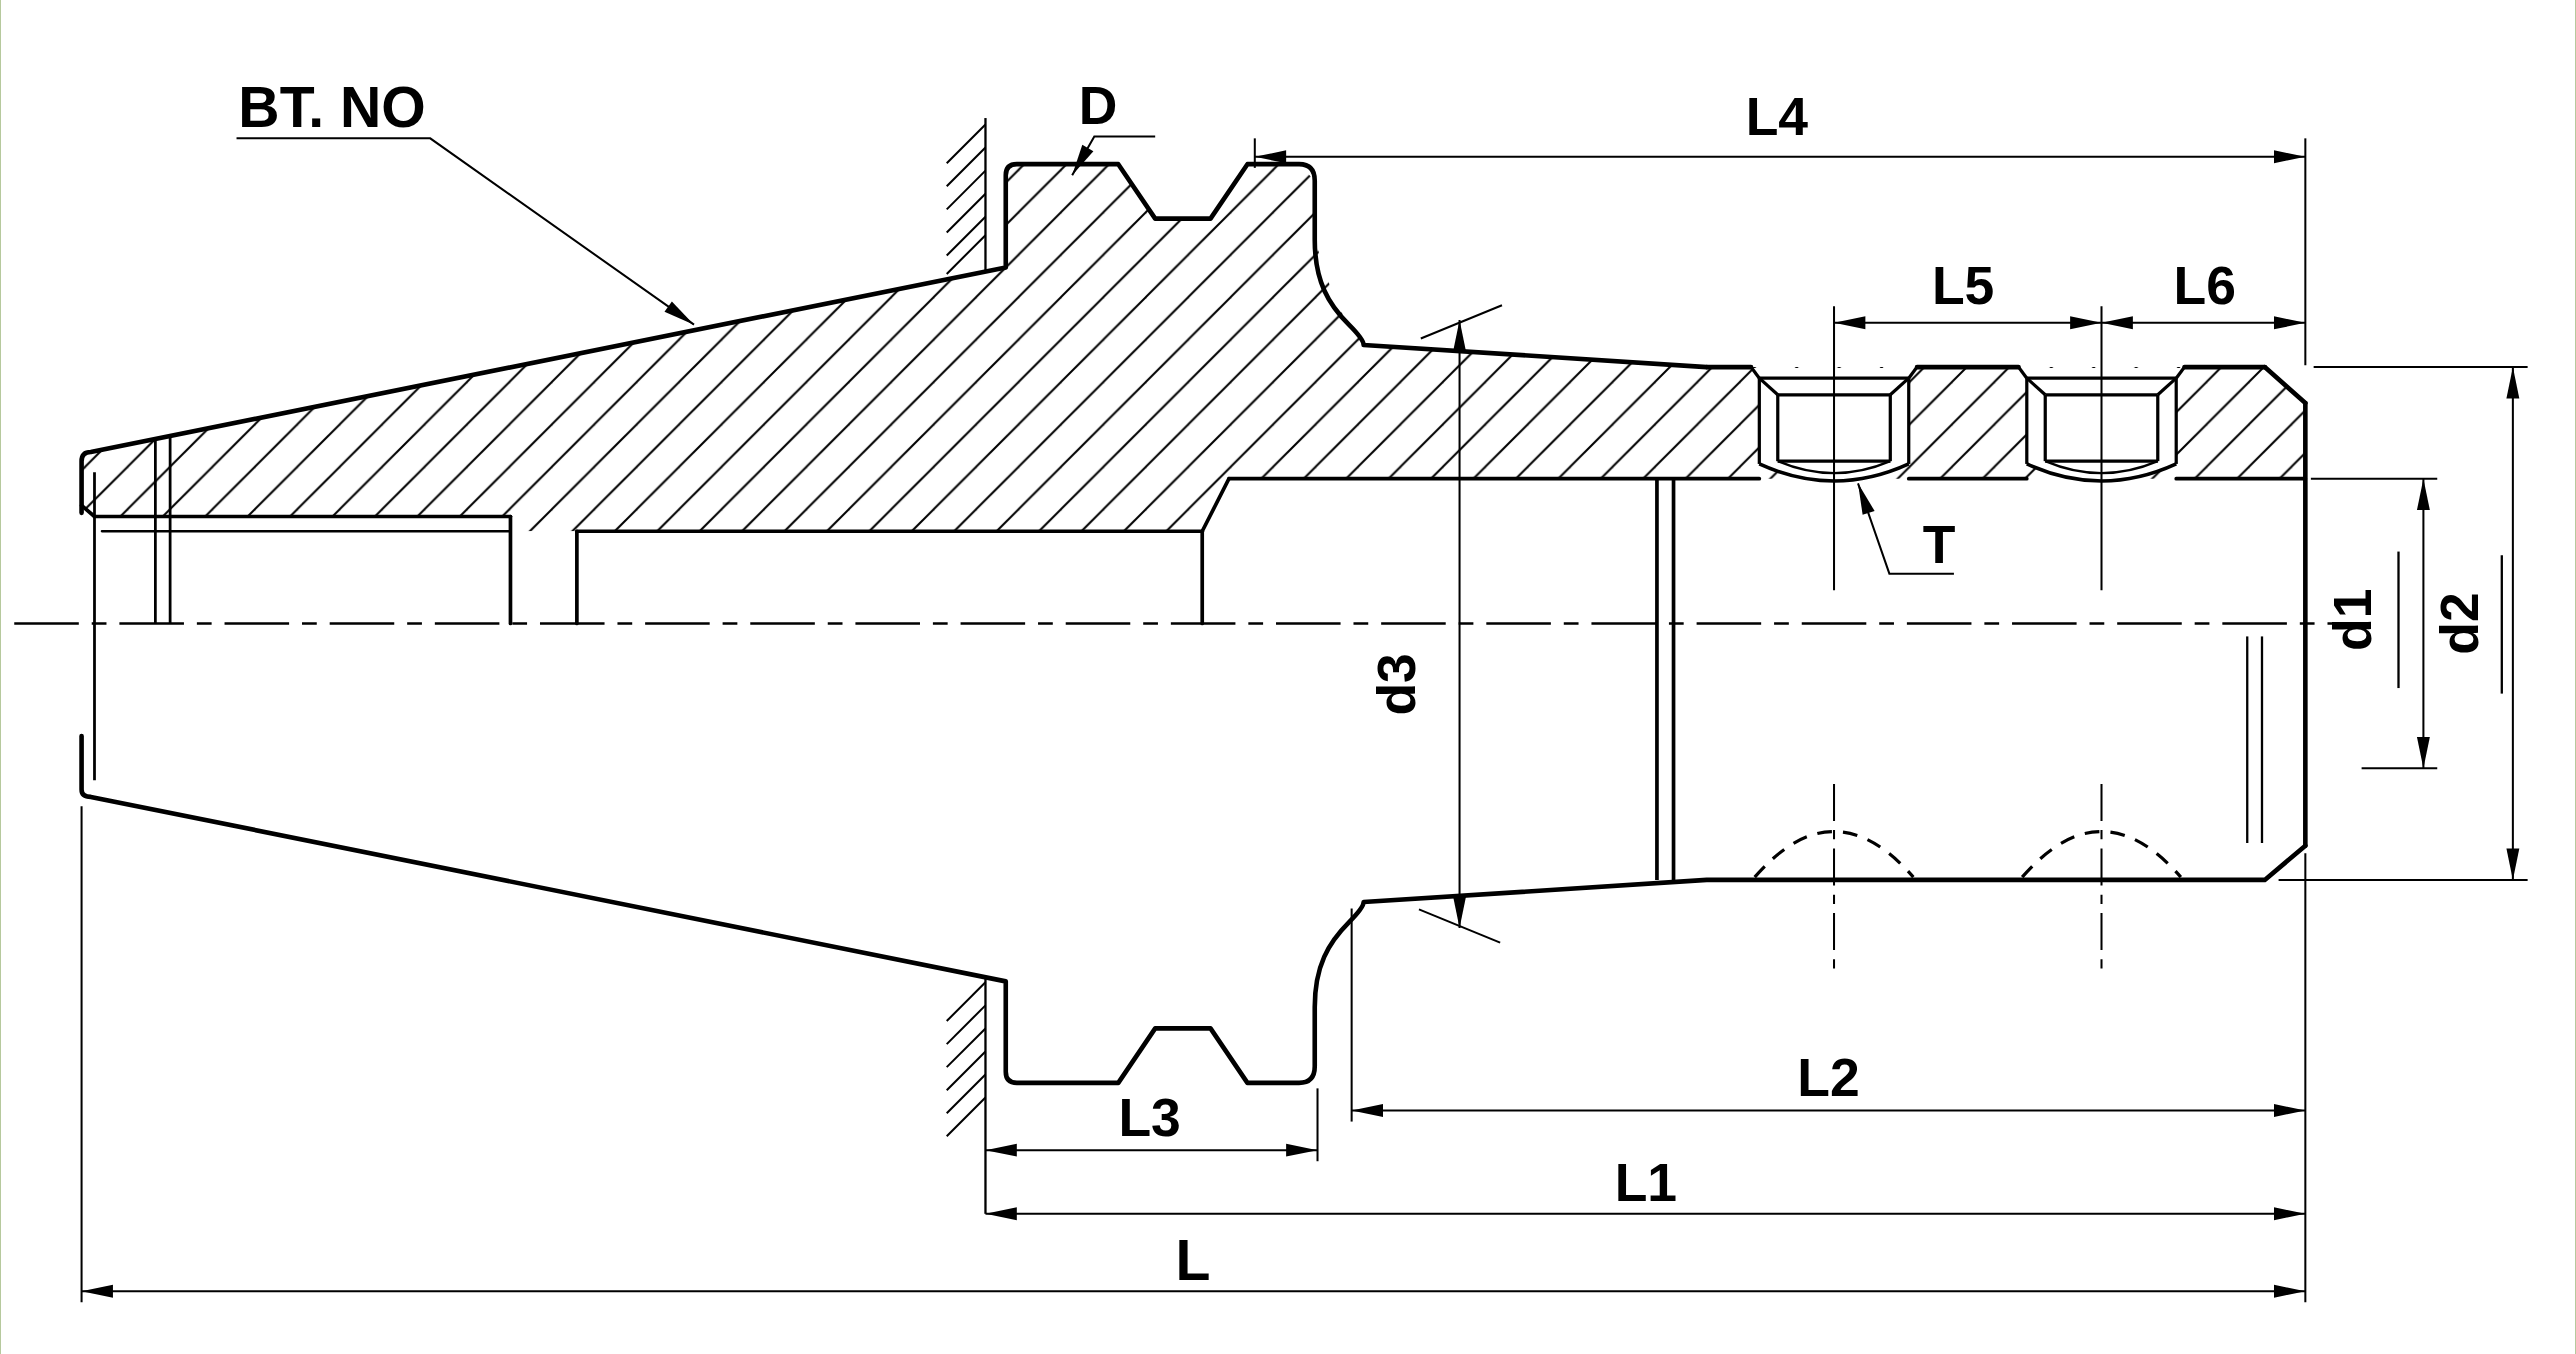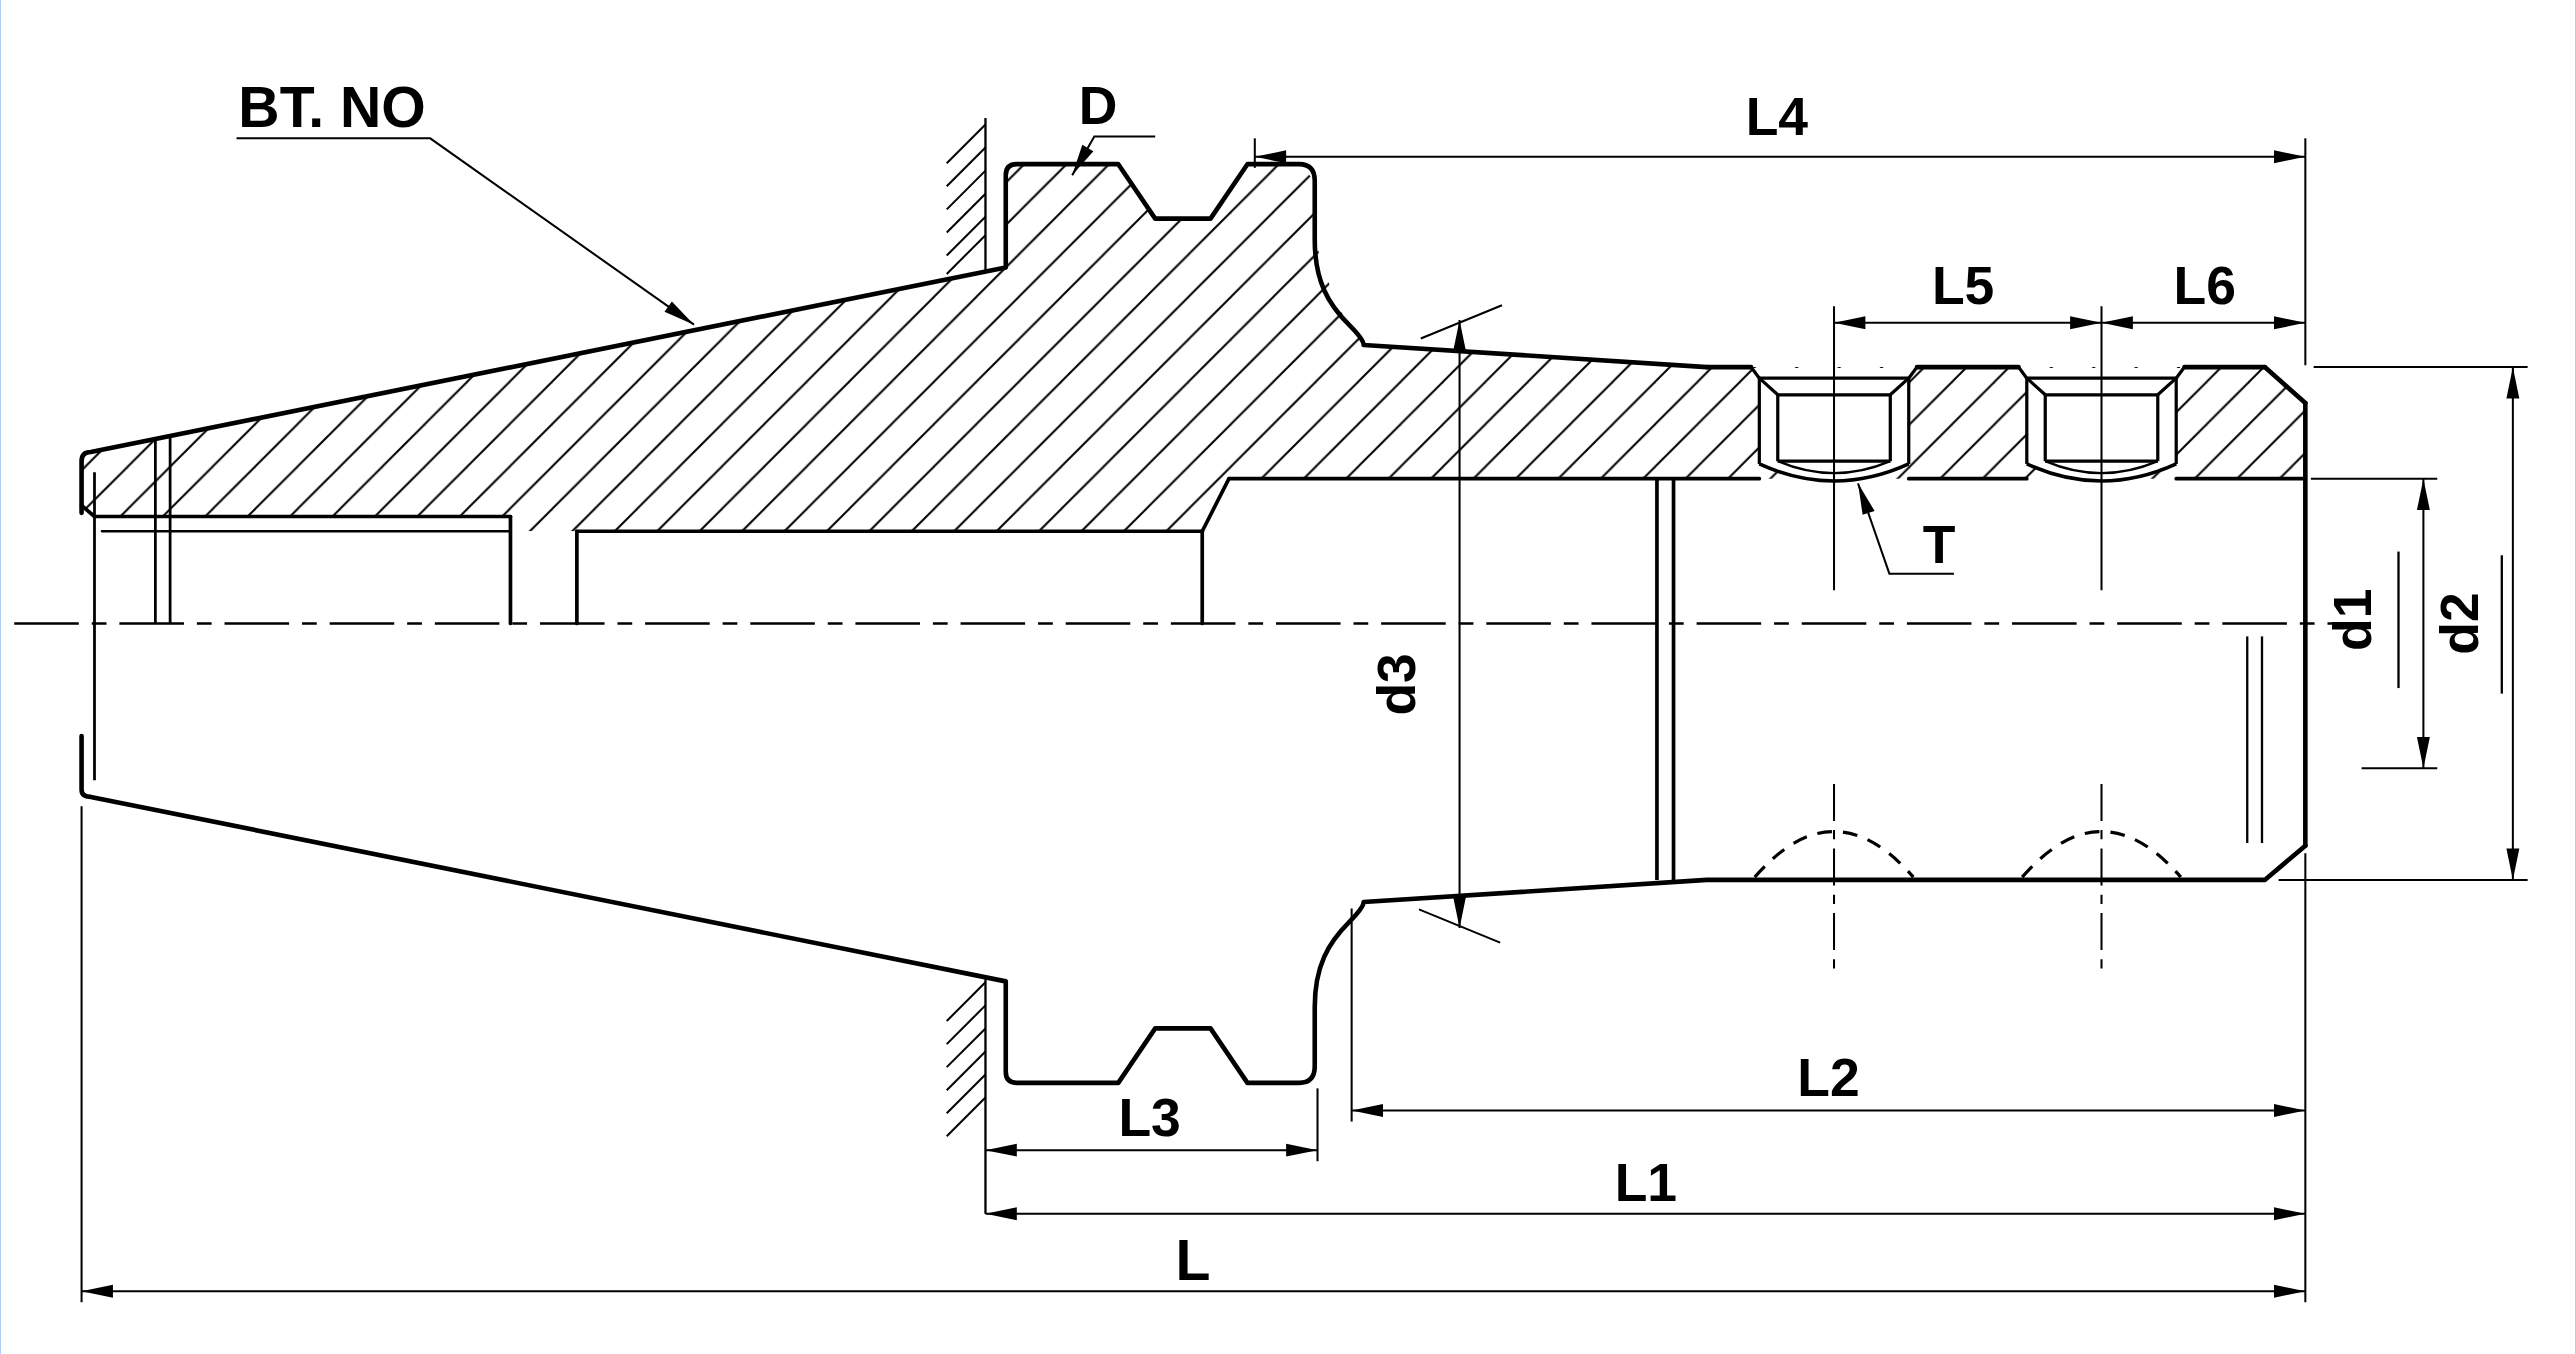--- a/index.html
+++ b/index.html
@@ -1,16 +1,16 @@
 <!DOCTYPE html>
 <html style="font-size:14.8px"><head>
 <meta charset="utf-8">
 <style>
   html,body{margin:0;padding:0;background:#ffffff;}
-  .stage{width:2576px;height:1354px;position:relative;background:#3b82f6;overflow:hidden;}
+  .stage{width:2576px;height:1354px;position:relative;background:#4d7c0f;overflow:hidden;}
   svg{display:block;}
   text{font-family:"Liberation Sans","DejaVu Sans",sans-serif;font-weight:700;fill:#000;}
   .dimtxt{font-size:58px;}
   .bigtxt{font-size:62px;}
 </style>
 </head>
 <body>
 
 <div class="stage">
 <svg width="2576" height="1354" viewBox="0 0 2792 1468">

